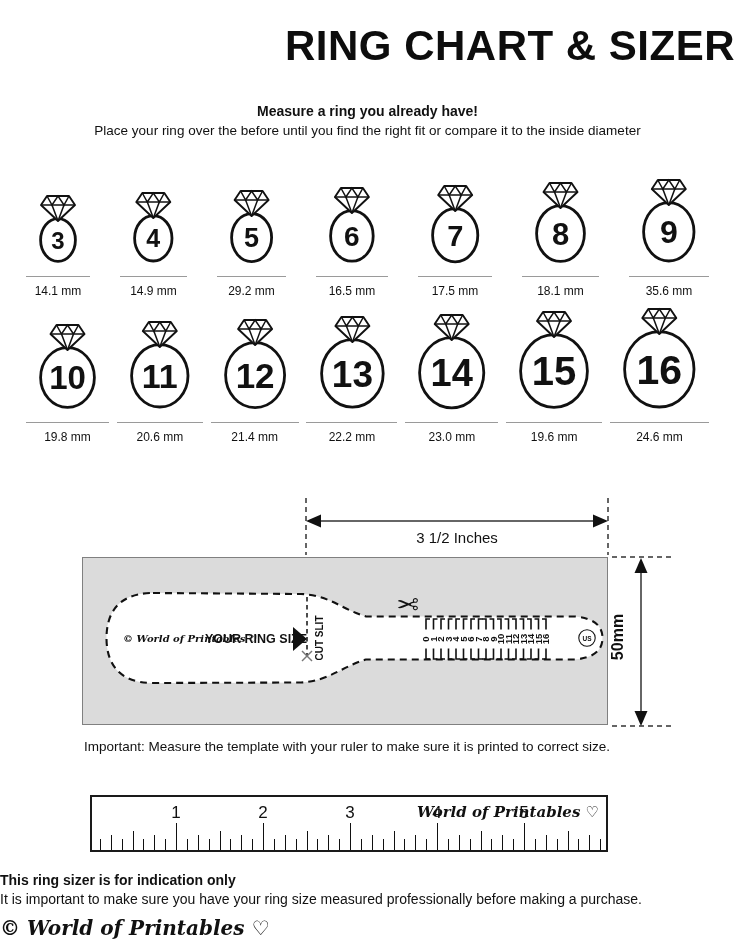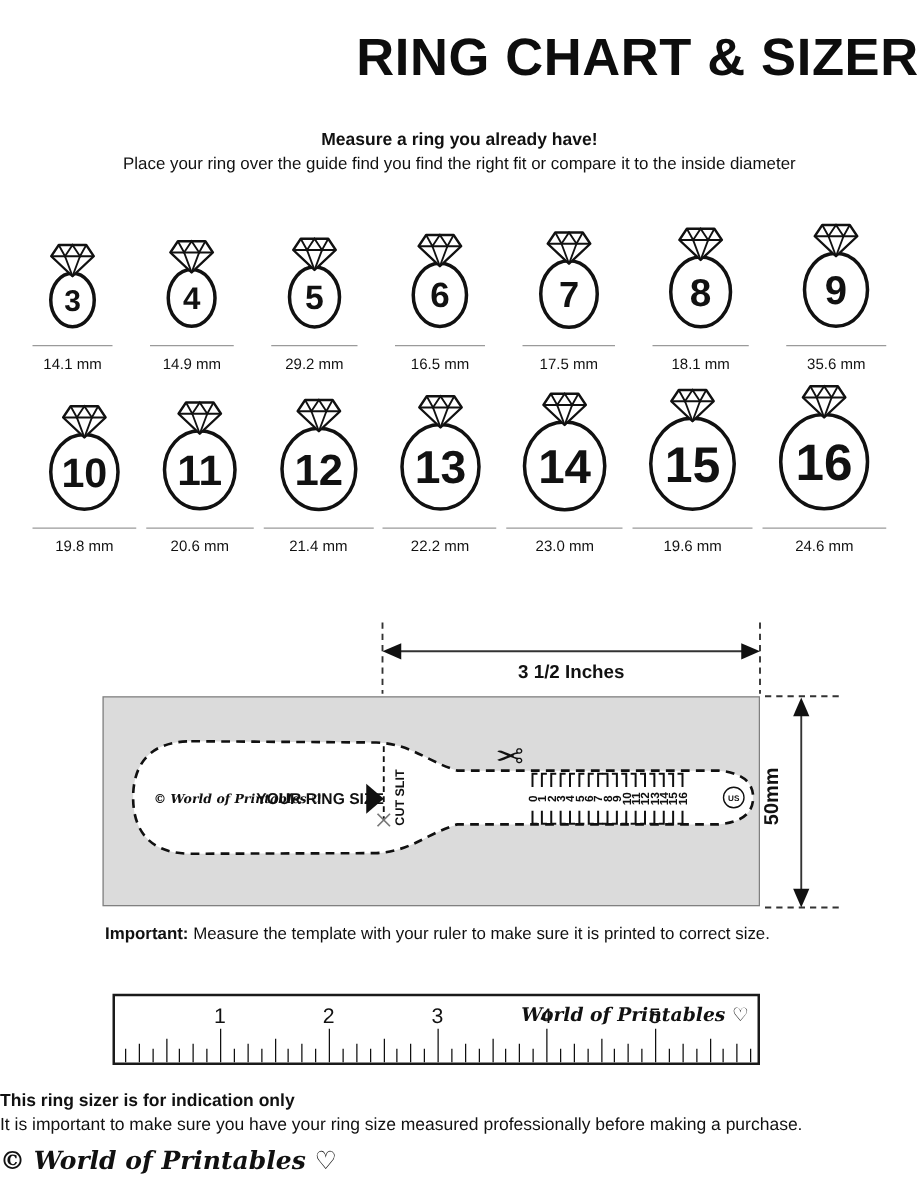--- a/index.html
+++ b/index.html
@@ -17,26 +17,26 @@
   .ring-row{display:flex;justify-content:space-between;align-items:flex-end;left:26px;right:26px;}
   .row1{top:168px;height:130px;}
   .row2{top:304px;height:140px;}
   .ring-item{display:flex;flex-direction:column;align-items:center;justify-content:flex-end;}
   .ring-underline{height:0;border-top:1.5px solid #9a9a9a;margin-top:9px;}
   .ring-mm{font-size:12px;margin-top:7px;color:#111;white-space:nowrap;}
 
   
   .sizer{top:490px;left:0;width:735px;height:250px;}
   .graybox{left:82px;top:67px;width:526px;height:168px;background:#dbdbdb;border:1.5px solid #808080;box-sizing:border-box;}
-  .dim-label-h{left:306px;width:302px;top:39px;text-align:center;font-weight:bold;font-size:15px;}
+  .dim-label-h{left:306px;width:302px;top:39px;text-align:center;font-weight:normal;font-size:15px;}
   .dim-label-v{left:587px;top:138px;width:62px;text-align:center;font-weight:bold;font-size:16px;transform:rotate(-90deg);}
 
   
   .important{top:739px;left:84px;font-size:13.5px;}
-  .important b{font-weight:bold;text-align:center;}
+  .important b{font-weight:normal;text-align:center;}
 
   
   .ruler{left:90px;top:795px;width:518px;height:57px;border:2px solid #1a1a1a;box-sizing:border-box;position:absolute;overflow:hidden;background:#fff;}
   .ruler .tick{position:absolute;bottom:0;width:0;border-left:1.7px solid #111;}
   .ruler .num{position:absolute;bottom:27px;width:22px;margin-left:-11px;text-align:center;font-size:17px;color:#111;}
   .script{font-family:"DejaVu Serif",serif;font-style:italic;font-weight:bold;}
   .ruler .brand{position:absolute;top:6px;right:7px;font-size:15px;}
 
   
   .footer{top:872px;left:0;right:0;text-align:left;}
@@ -47,21 +47,21 @@
 </style>
 </head>
 <body>
 
 <div class="page">
 
   <div class="abs title">RING CHART &amp; SIZER</div>
 
   <div class="abs subtitle">
     <div class="b">Measure a ring you already have!</div>
-    <div class="r">Place your ring over the guide find you find the right fit or compare it to the inside diameter</div>
+    <div class="r">Place your ring over the before until you find the right fit or compare it to the inside diameter</div>
   </div>
 
   <div class="abs ring-row row1" id="ring-row-0">
       <div class="ring-item">
         <div>
           <svg width="46" height="73">
     <ellipse cx="23" cy="46" rx="17.4" ry="21.4" fill="#fff" stroke="#111" stroke-width="2.8"></ellipse>
     <g>
       <polygon points="12,2 34,2 40,11 23,27 6,11" fill="#fff" stroke="#111" stroke-width="1.9" stroke-linejoin="round"></polygon>
       <polyline points="12,2 17,11 23,2 29,11 34,2" fill="none" stroke="#111" stroke-width="1.5"></polyline>

